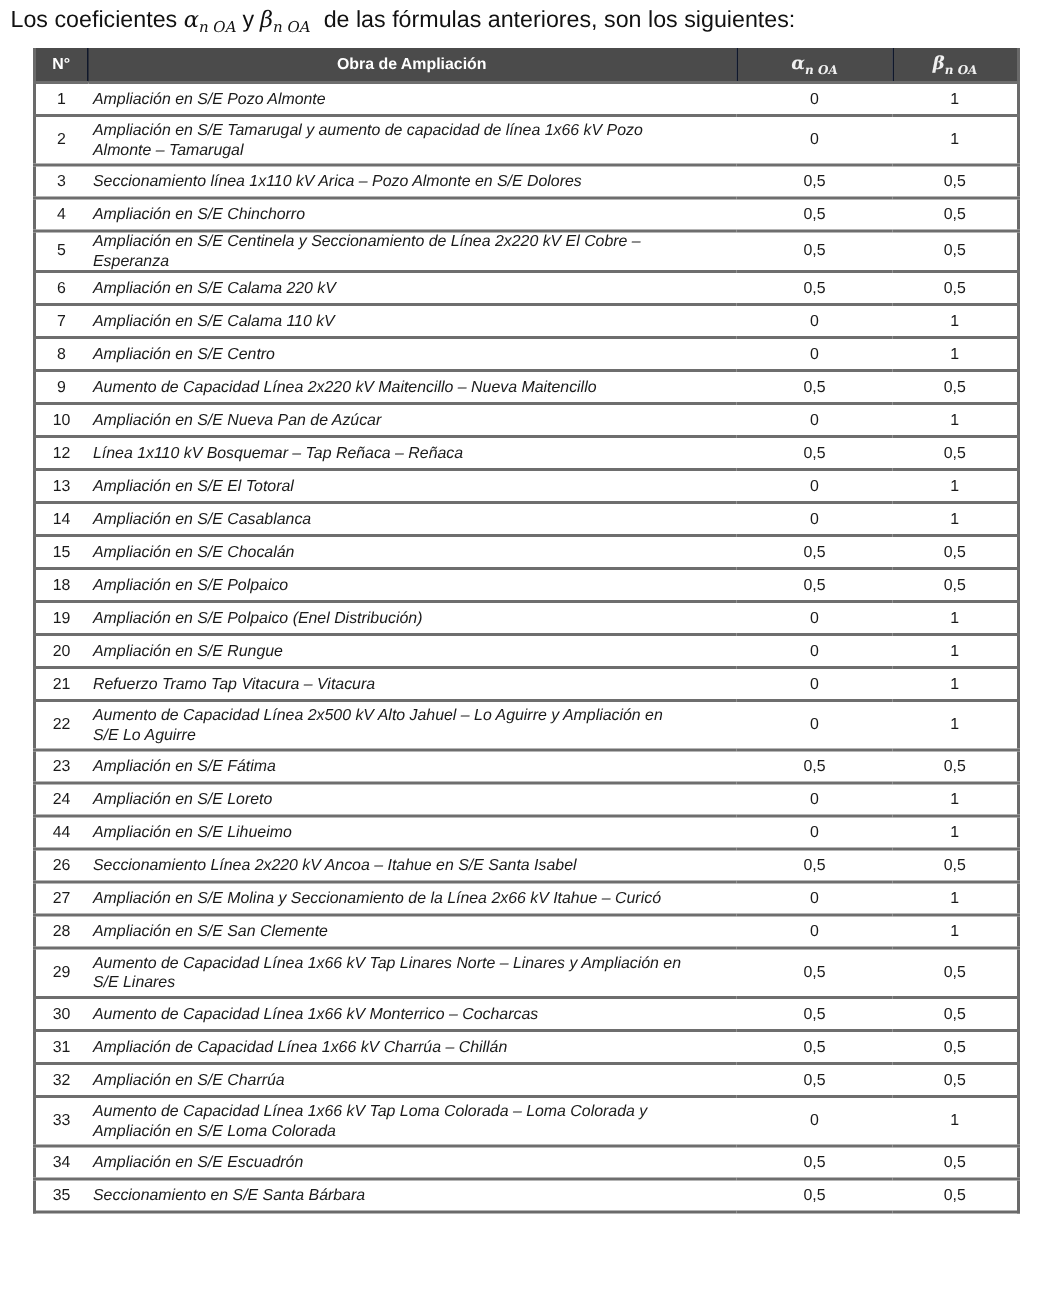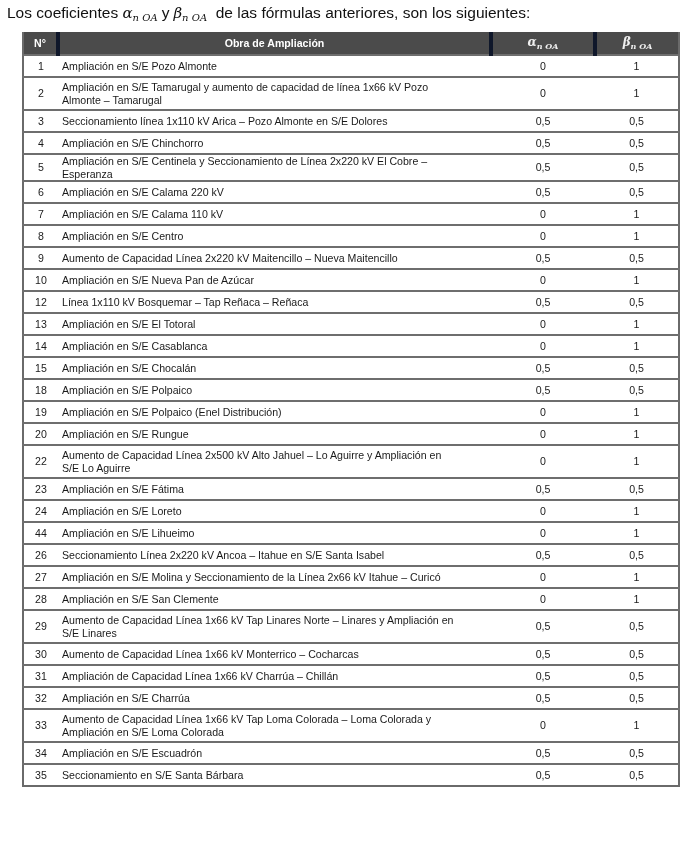--- a/index.html
+++ b/index.html
@@ -6,28 +6,28 @@
   body { width: 700px; height: 867px; overflow: hidden; position: relative;
          font-family: "Liberation Sans", "DejaVu Sans", sans-serif; color: #1a1a1a; }
   .intro { position: absolute; left: 7px; top: 2px; font-size: 15.5px; line-height: 22px; white-space: nowrap; color: #111; }
   .math { font-family: "DejaVu Serif", "Liberation Serif", serif; font-style: italic; font-size: 15px; margin-top: 41px; }
   .math sub { font-size: 10px; font-style: italic; vertical-align: -3px; }
   .intro .y { font-style: normal; margin: 0 4px; }
   table.coef { position: absolute; left: 22px; top: 32px; width: 656px; border-collapse: collapse;
                border-left: 2px solid #6a6a6a; border-right: 2px solid #6a6a6a; border-bottom: 2px solid #6a6a6a;
                font-size: 10.6px; table-layout: fixed; }
   table.coef thead th { background: #4b4b4b; color: #ffffff; font-weight: bold; height: 22px; padding: 0;
-                        border-left: 4px solid #0f172a; text-align: center; font-size: 10.6px; }
+                        border-left: 1px solid #0f172a; text-align: center; font-size: 10.6px; }
   table.coef thead th:first-child { border-left: none; }
   table.coef thead th .math { color: #f0f0f0; font-size: 12px; }
   table.coef thead th .math sub { font-size: 8px; }
   table.coef tbody td { border-top: 2px solid #6e6e6e; padding: 0; height: 20px; vertical-align: middle; line-height: 12.5px; }
   table.coef tbody tr.two td { height: 31px; }
   td.num { text-align: center; }
-  td.desc { padding-left: 4px !important; padding-right: 30px !important; }
+  td.desc { padding-left: 4px !important; padding-right: 30px !important; font-style: italic; }
   td.val { text-align: center; }
   col.c-num { width: 35px; }
   col.c-desc { width: 433px; }
   col.c-a { width: 104px; }
   col.c-b { width: 84px; }
 </style>
 </head>
 <body>
 
 <div class="intro">
@@ -147,20 +147,26 @@
         <td class="desc">Ampliación en S/E Polpaico (Enel Distribución)</td>
         <td class="val">0</td>
         <td class="val">1</td>
       </tr>
       <tr>
         <td class="num">20</td>
         <td class="desc">Ampliación en S/E Rungue</td>
         <td class="val">0</td>
         <td class="val">1</td>
       </tr>
+      <tr>
+        <td class="num">21</td>
+        <td class="desc">Refuerzo Tramo Tap Vitacura – Vitacura</td>
+        <td class="val">0</td>
+        <td class="val">1</td>
+      </tr>
       <tr class="two">
         <td class="num">22</td>
         <td class="desc">Aumento de Capacidad Línea 2x500 kV Alto Jahuel – Lo Aguirre y Ampliación en S/E Lo Aguirre</td>
         <td class="val">0</td>
         <td class="val">1</td>
       </tr>
       <tr>
         <td class="num">23</td>
         <td class="desc">Ampliación en S/E Fátima</td>
         <td class="val">0,5</td>

